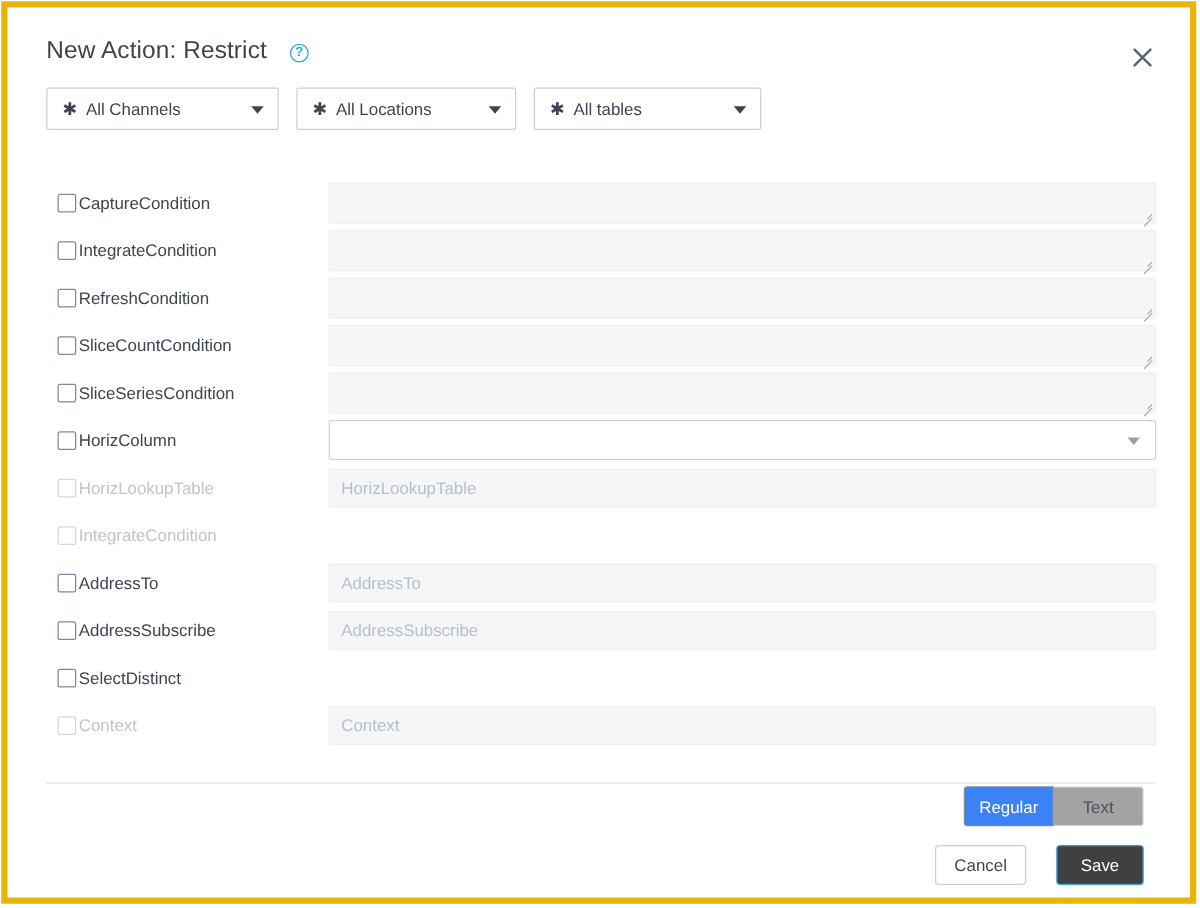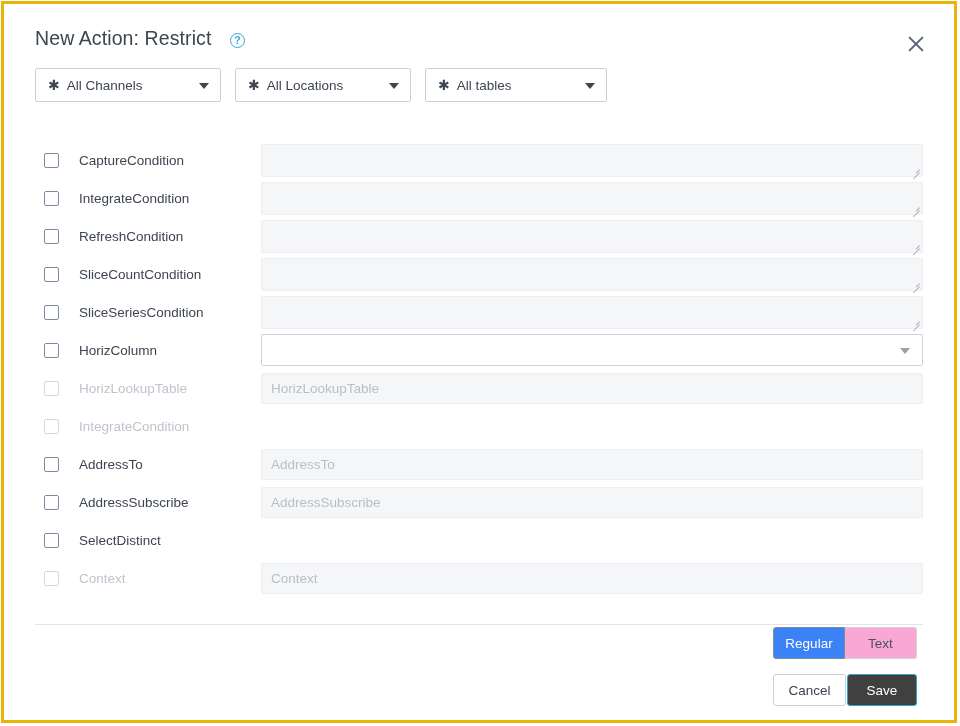--- a/index.html
+++ b/index.html
@@ -15,21 +15,21 @@
     -webkit-font-smoothing: antialiased;
   }
 
   .dialog {
     position: absolute;
     left: 1px;
     top: 1px;
     width: 956px;
     height: 722px;
     background: #ffffff;
-    border: 3px solid #eab308;
+    border: 5px solid #eab308;
     box-sizing: border-box;
     overflow: hidden;
   }
 
   
   .header {
     position: absolute;
     left: 0; top: 0;
     width: 100%;
     height: 62px;
@@ -146,21 +146,21 @@
   .cb {
     width: 15px;
     height: 15px;
     border: 1.5px solid #7d8ba1;
     border-radius: 2px;
     background: #fff;
     box-sizing: border-box;
     flex: none;
   }
   .cb-label {
-    margin-left: 20px;
+    margin-left: 2px;
     font-size: 13.5px;
     color: #3d4551;
     white-space: nowrap;
     line-height: 15px;
   }
   .row.disabled .cb { border-color: #d5d9df; }
   .row.disabled .cb-label { color: #bfc5cd; }
   .row.disabled .cb-wrap { cursor: default; }
 
   .field {
@@ -246,36 +246,36 @@
   .toggle {
     height: 32px;
     min-width: 72px;
     box-sizing: border-box;
     display: flex;
     align-items: center;
     justify-content: center;
     font-size: 13.5px;
     cursor: pointer;
     border: 1px solid #d2d6dc;
-    background: #f9a8d4;
+    background: #a3a3a3;
     color: #4a5161;
   }
   .toggle:first-child { border-radius: 3px 0 0 3px; }
   .toggle:last-child  { border-radius: 0 3px 3px 0; border-left: none; }
   .toggle.active {
     background: #3b82f6;
     border-color: #7c8a9e;
     color: #ffffff;
   }
   .action-buttons {
     position: absolute;
     right: 37px;
     top: 670px;
     display: flex;
-    gap: 1px;
+    gap: 24px;
   }
   .btn {
     height: 32px;
     box-sizing: border-box;
     display: flex;
     align-items: center;
     justify-content: center;
     font-size: 13.5px;
     border-radius: 3px;
     cursor: pointer;

